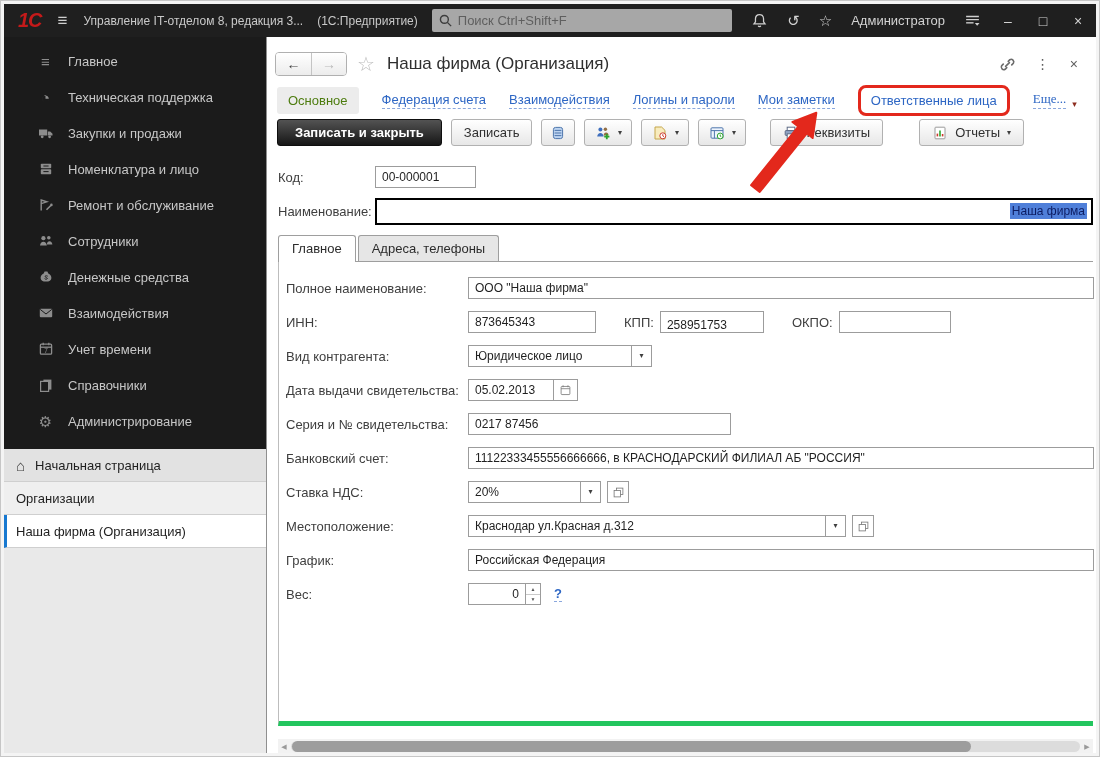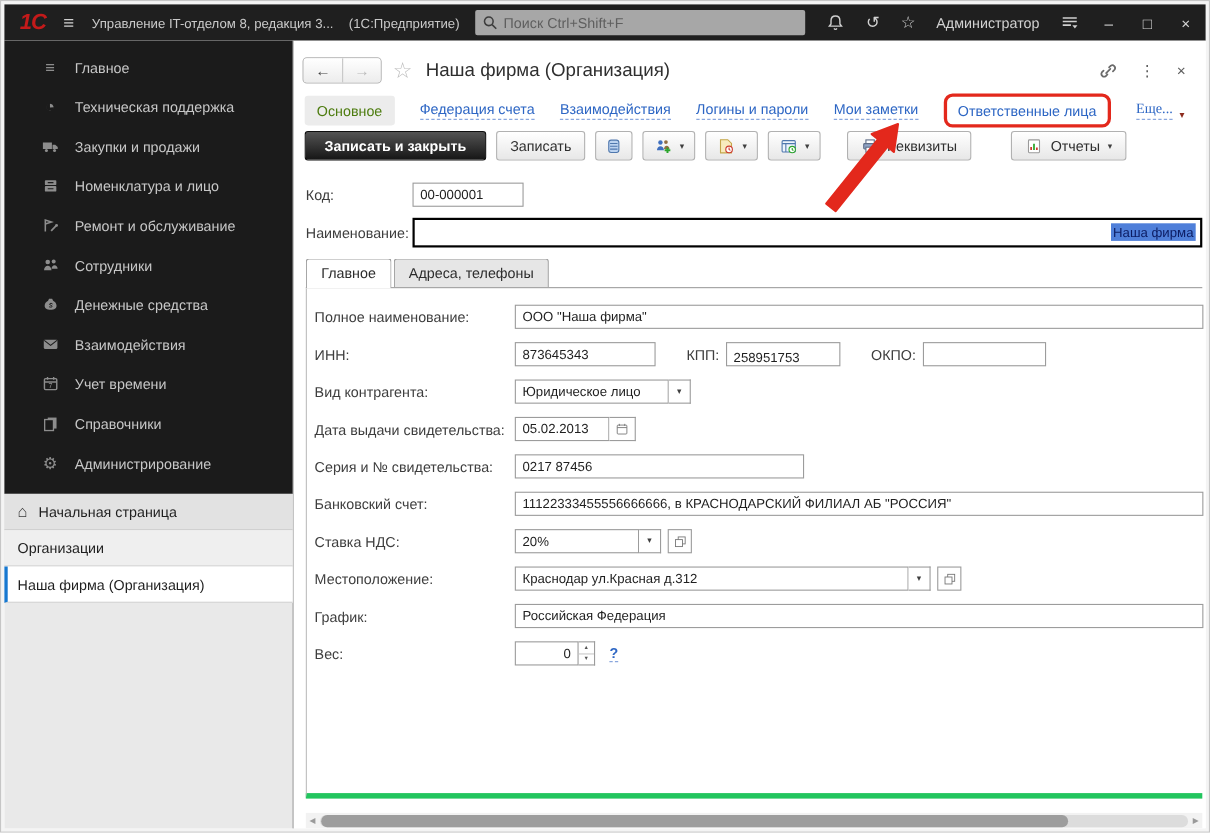--- a/index.html
+++ b/index.html
@@ -73,21 +73,21 @@
 
   .tabpanel { margin:0 3px 0 11px; border-left:1px solid #bdbdbd; border-bottom:5px solid #22c55e; height:464px; padding-top:9px; flex:none; }
   .frow { display:flex; align-items:center; height:34px; padding-left:7px; }
   .frow .lbl { width:182px; font-size:13px; color:#3e3e3e; flex:none; }
   .frow .lbl2 { font-size:13px; color:#3e3e3e; margin:0 6px 0 28px; }
   .in-full { flex:1; margin-right:-1px; }
   .in-inn { width:128px; } .in-kpp { width:104px;align-items:flex-end; } .in-okpo { width:112px; }
   .combo { display:flex; }
   .ccell { width:20px; height:22px; border:1px solid #9c9c9c; border-left:none; background:#fff; display:flex; align-items:center; justify-content:center; }
   .sqbtn { width:22px; height:22px; border:1px solid #9c9c9c; background:#fff; margin-left:6px; display:flex; align-items:center; justify-content:center; }
-  .in-kind { width:140px; }
+  .in-kind { width:164px; }
   .in-date { width:86px; }
   .dbtn { width:24px; height:22px; border:1px solid #9c9c9c; border-left:none; background:#fff; display:flex; align-items:center; justify-content:center; }
   .in-serial { width:263px; }
   .in-vat { width:113px; }
   .in-loc { width:358px; }
   .in-weight { width:58px; justify-content:flex-end; }
   .spin { width:15px; height:22px; border:1px solid #9c9c9c; border-left:none; display:flex; flex-direction:column; }
   .spin span { flex:1; display:flex; align-items:center; justify-content:center; font-size:5px; color:#555; }
   .spin span:first-child { border-bottom:1px solid #c9c9c9; }
   .help { color:#2d66c4; font-size:13px; font-weight:bold; margin-left:13px; border-bottom:1px dashed #8aa7dd; }

